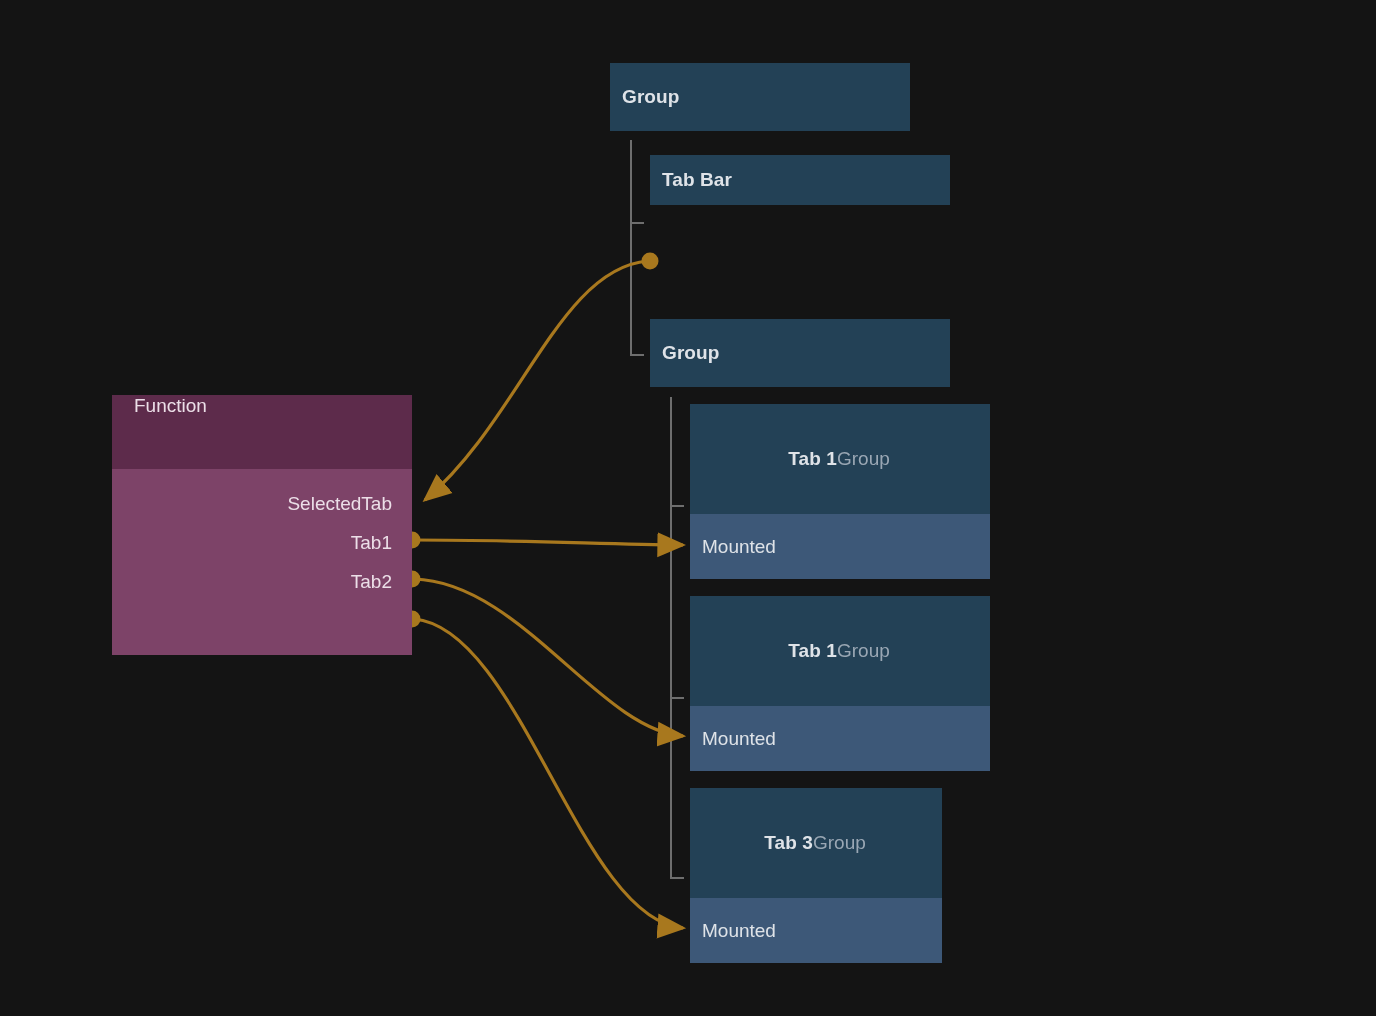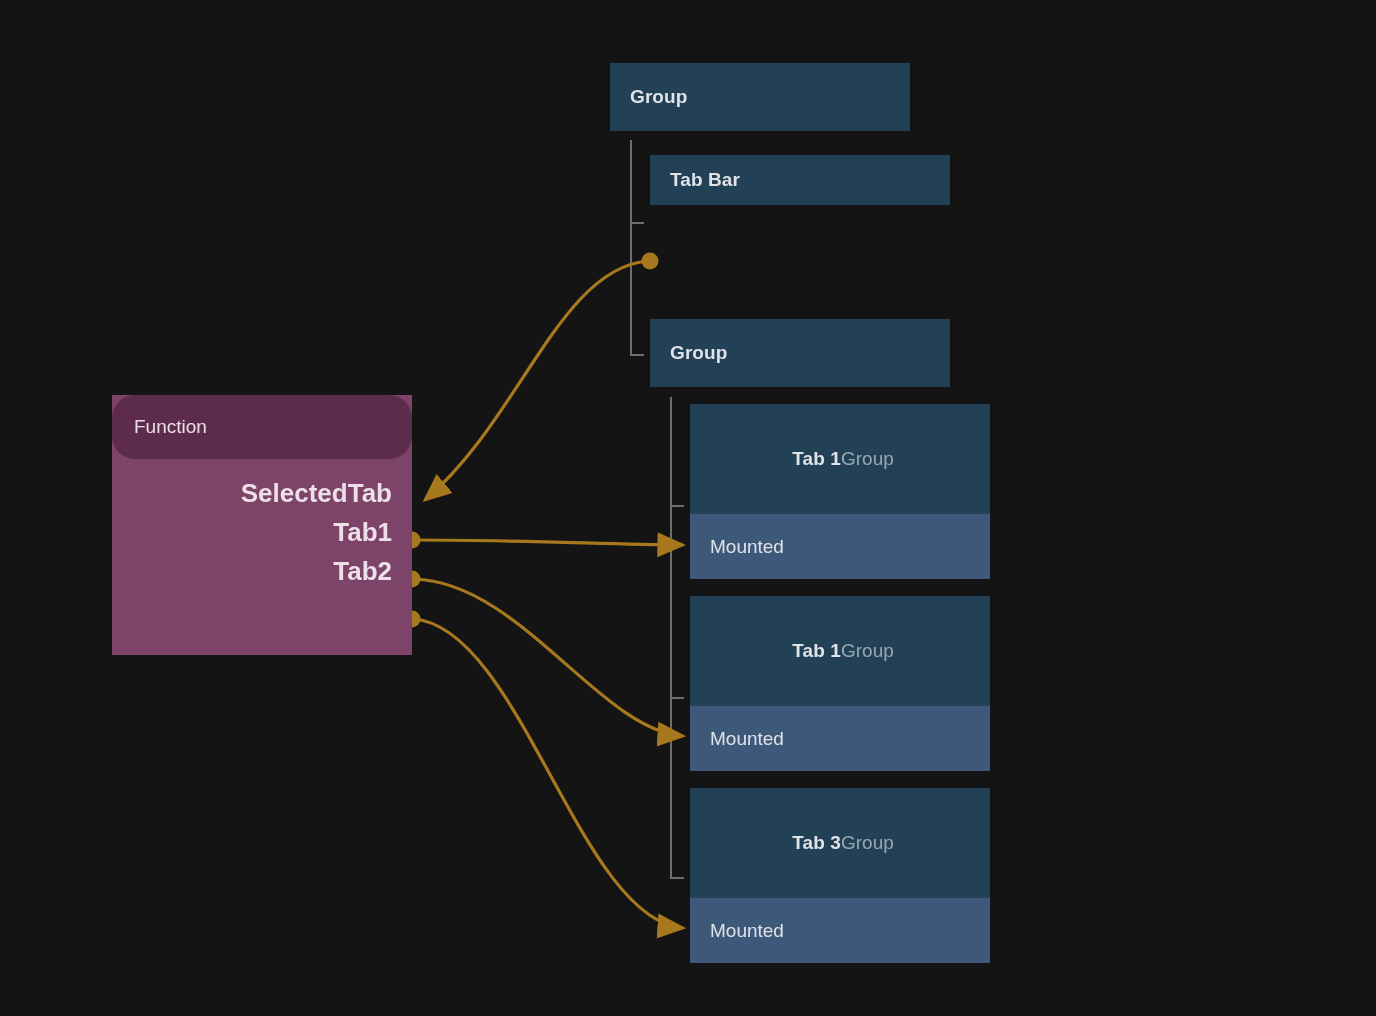--- a/index.html
+++ b/index.html
@@ -69,64 +69,62 @@
     font-weight: normal;
     line-height: 1.25;
   }
   .plain {
     color: #dfe3e8;
     font-size: 19px;
     font-weight: normal;
   }
 
   .node-pad {
-    padding-left: 20px;
+    padding-left: 12px;
     padding-right: 14px;
   }
 
   .stack-title {
     display: flex;
     flex-direction: row;
     justify-content: center;
   }
   .stack-title .t1 { line-height: 1.25; }
 
   
   .fn-node {
     background: #7d4368;
   }
   .fn-header {
     background: #5d2b4b;
-    height: 64px;
-    display: flex;
-    align-items: center;
+    height: 74px;
+    display: flex;
     padding-left: 22px;
     box-sizing: border-box;
-    border-radius: 23px;
   }
   .fn-header .fn-title {
     color: #ecdfe8;
     font-size: 19px;
     font-weight: normal;
   }
   .fn-ports {
     padding-top: 15px;
   }
   .port-row {
     height: 39px;
     display: flex;
     align-items: center;
     justify-content: flex-end;
     padding-right: 20px;
     box-sizing: border-box;
   }
   .port-label {
     color: #ecdfe8;
-    font-size: 26px;
-    font-weight: bold;
+    font-size: 19px;
+    font-weight: normal;
   }
 </style>
 </head>
 <body>
 
 <div id="canvas">
 
   <div class="tree-line" style="left:630px; top:140px; height:216px;"></div>
   <div class="tree-stub" style="left:630px; top:222px; width:14px;"></div>
   <div class="tree-stub" style="left:630px; top:354px; width:14px;"></div>
@@ -198,21 +196,21 @@
   <div class="node" style="left:690px; top:596px; width:300px; height:175px;">
     <div class="row hdr-blue node-pad stack-title" style="height:110px;">
       <span class="title t1">Tab 1</span>
       <span class="title-sub">Group</span>
     </div>
     <div class="row row-blue-light node-pad" style="height:65px;">
       <span class="plain">Mounted</span>
     </div>
   </div>
 
-  <div class="node" style="left:690px; top:788px; width:300px; height:175px;">
+  <div class="node" style="left:690px; top:788px; width:252px; height:175px;">
     <div class="row hdr-blue node-pad stack-title" style="height:110px;">
       <span class="title t1">Tab 3</span>
       <span class="title-sub">Group</span>
     </div>
     <div class="row row-blue-light node-pad" style="height:65px;">
       <span class="plain">Mounted</span>
     </div>
   </div>
 
   <div class="node fn-node" style="left:112px; top:395px; width:300px; height:260px;">

